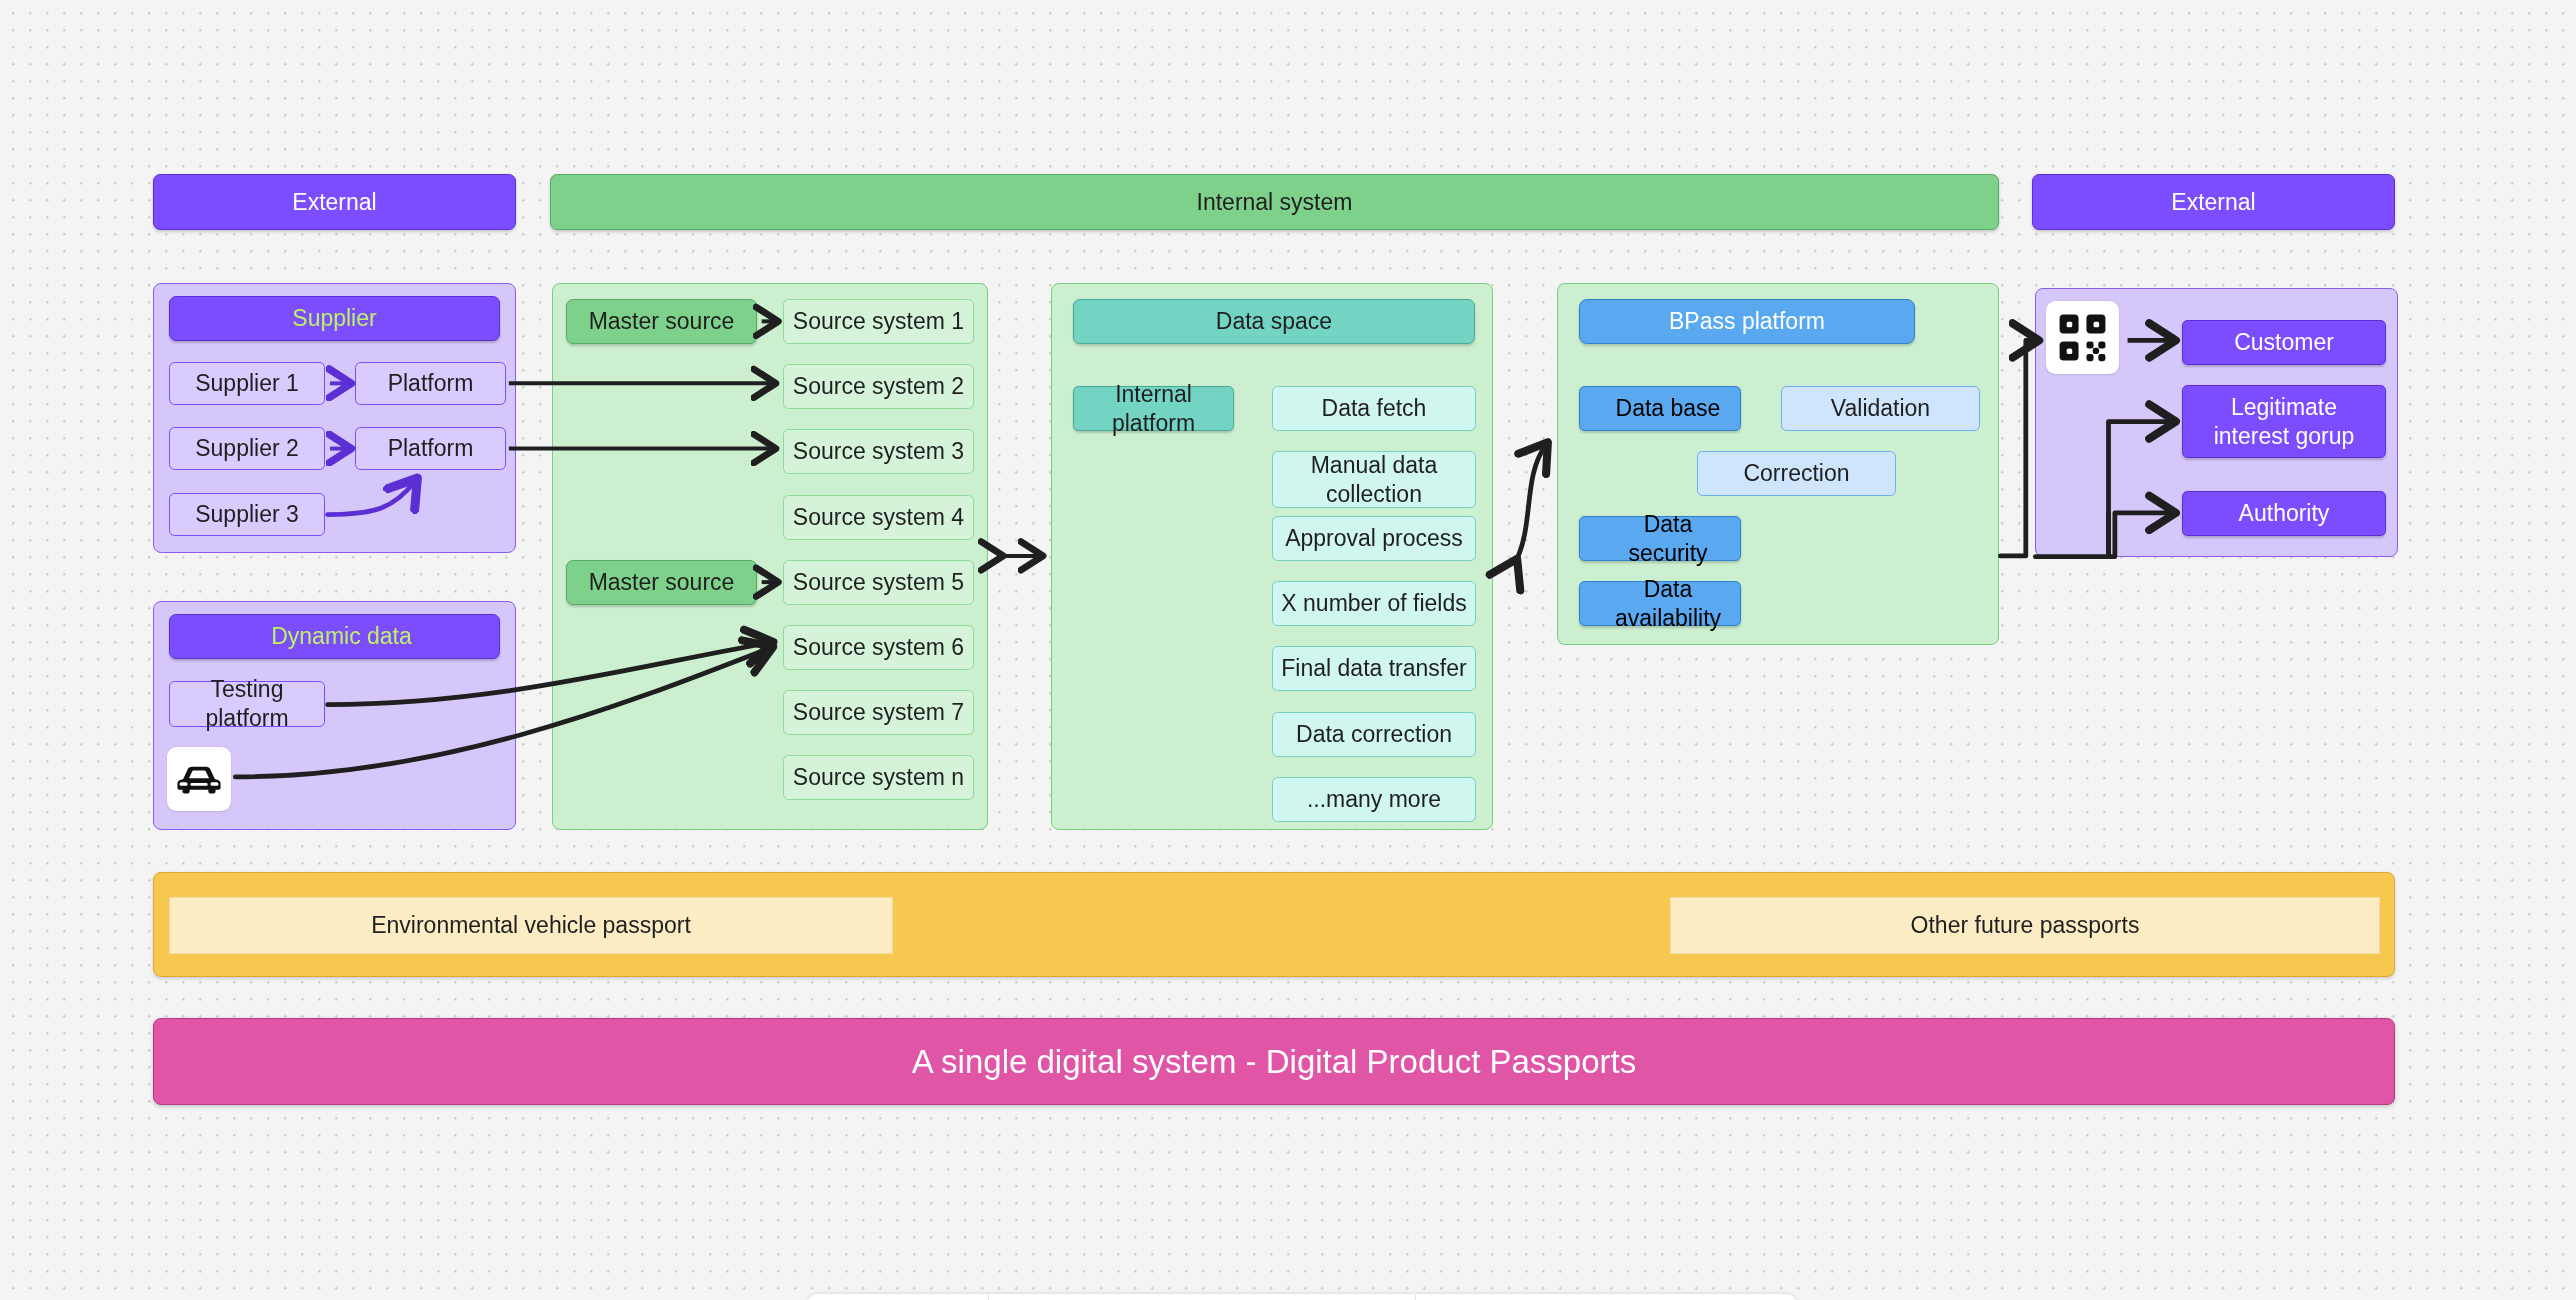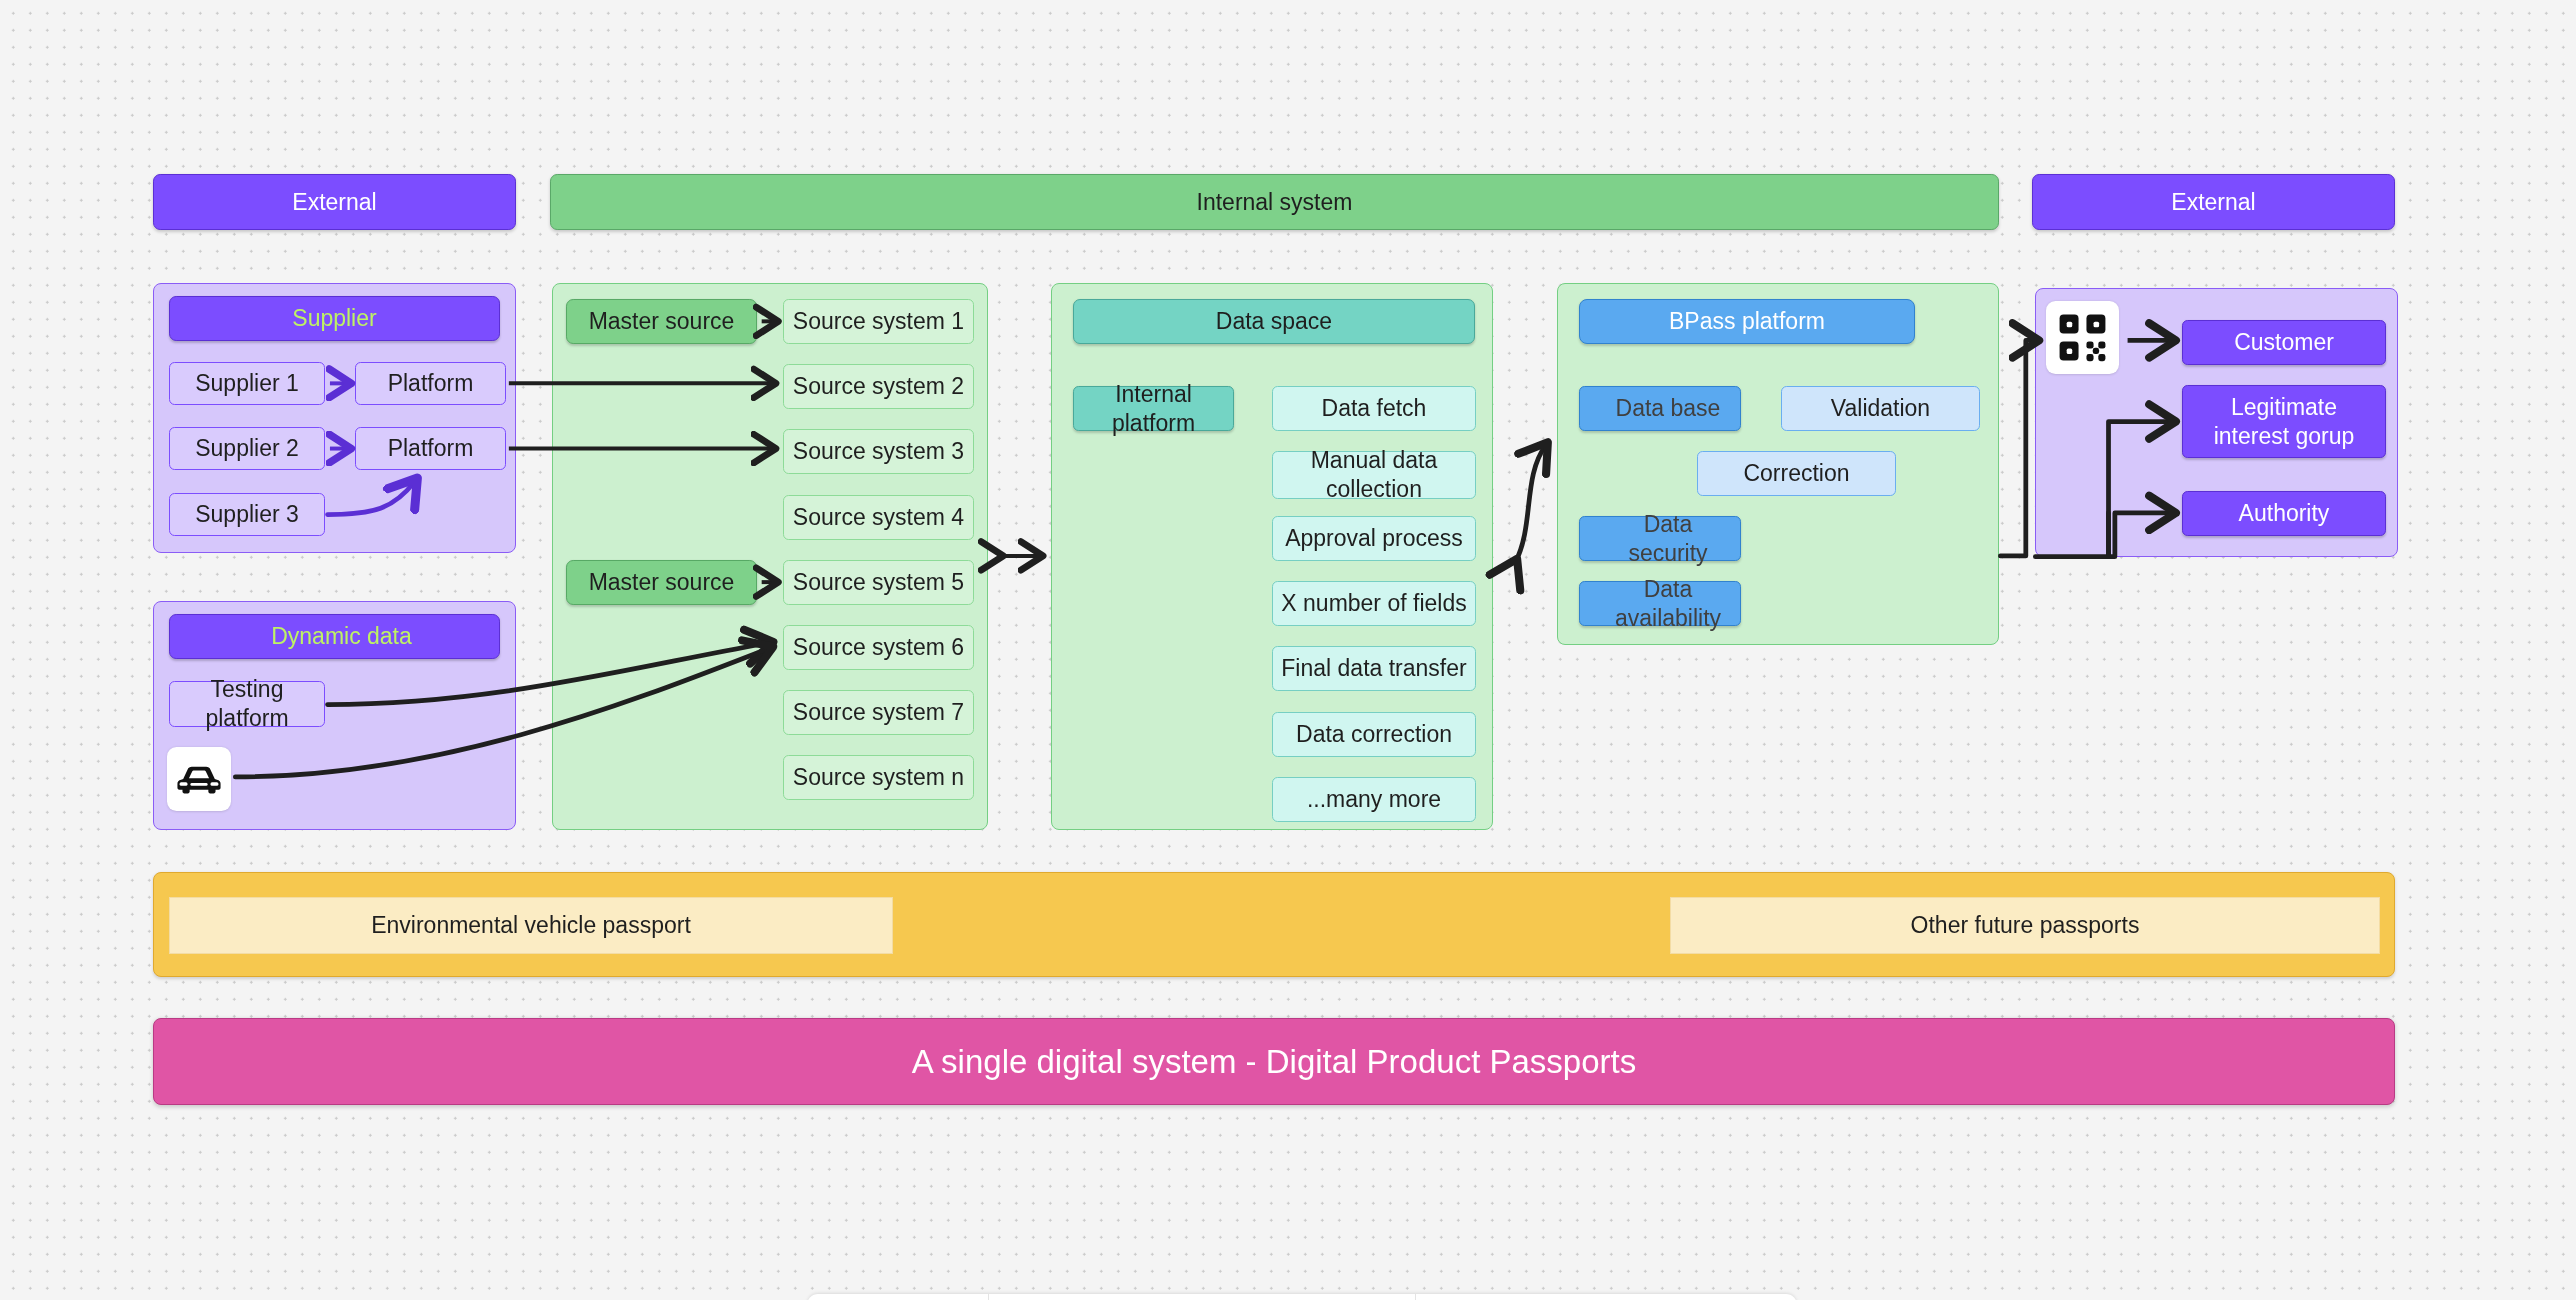--- a/index.html
+++ b/index.html
@@ -115,21 +115,21 @@
   
   .hdr-blue {
     background: #5aa9f0;
     border: 1.6px solid #3182ce;
     color: #ffffff;
     box-shadow: 0 1.6px 2.4px rgba(0,0,0,.18);
   }
   .chip-blue-solid {
     background: #5aa9f0;
     border: 1.6px solid #3182ce;
-    color: #404040;
+    color: #000000;
     box-shadow: 0 1.6px 2.4px rgba(0,0,0,.18);
     border-radius: 5.6px;
     padding-left: 24px;
   }
   .chip-blue-light {
     background: #cfe5fb;
     border: 1.6px solid #6aaef0;
     color: #1f1f1f;
     border-radius: 5.6px;
   }
@@ -287,21 +287,21 @@
     <span>Data space</span>
   </div>
 
   <div class="box chip-teal-solid" style="left:1073px; top:386px; width:161px; height:45px;">
     <span>Internal platform</span>
   </div>
 
   <div class="box chip-teal-light" style="left:1272px; top:386px; width:204px; height:45px;">
     <span>Data fetch</span>
   </div>
-  <div class="box chip-teal-light" style="left:1272px; top:451px; width:204px; height:48px;">
+  <div class="box chip-teal-light" style="left:1272px; top:451px; width:204px; height:57px;">
     <span>Manual data collection</span>
   </div>
   <div class="box chip-teal-light" style="left:1272px; top:516px; width:204px; height:45px;">
     <span>Approval process</span>
   </div>
   <div class="box chip-teal-light" style="left:1272px; top:581px; width:204px; height:45px;">
     <span>X number of fields</span>
   </div>
   <div class="box chip-teal-light" style="left:1272px; top:646px; width:204px; height:45px;">
     <span>Final data transfer</span>

